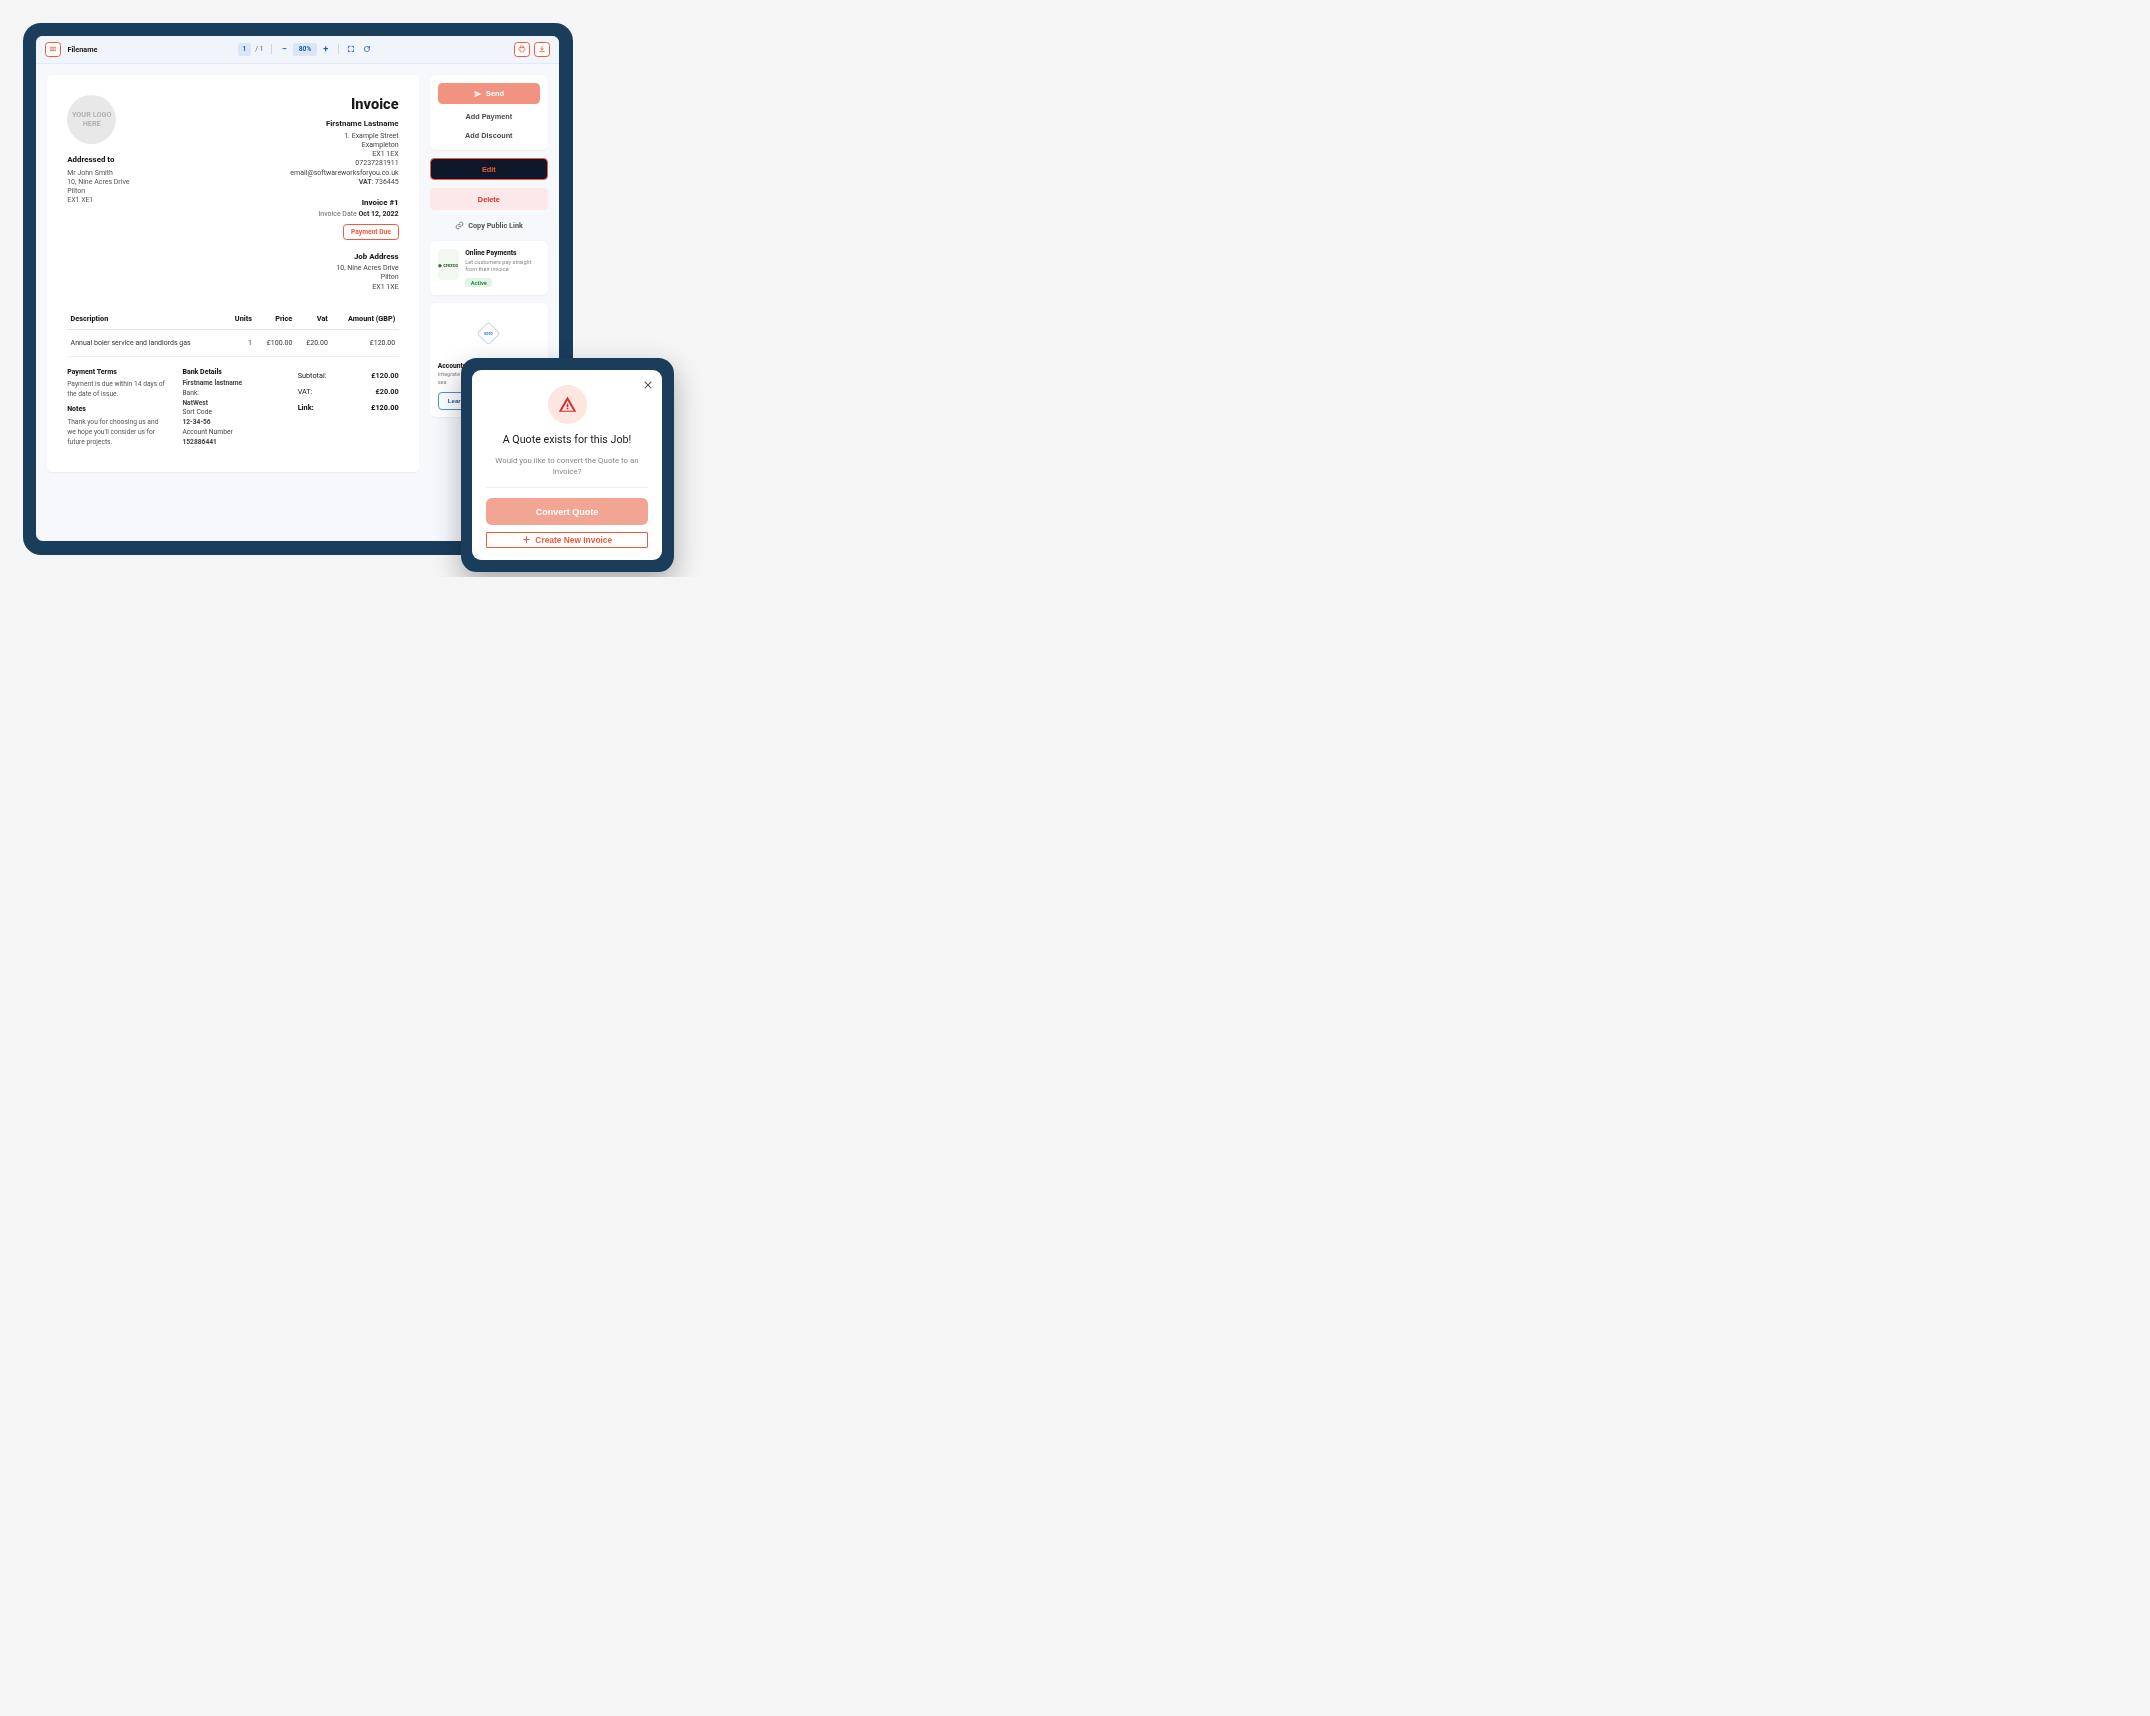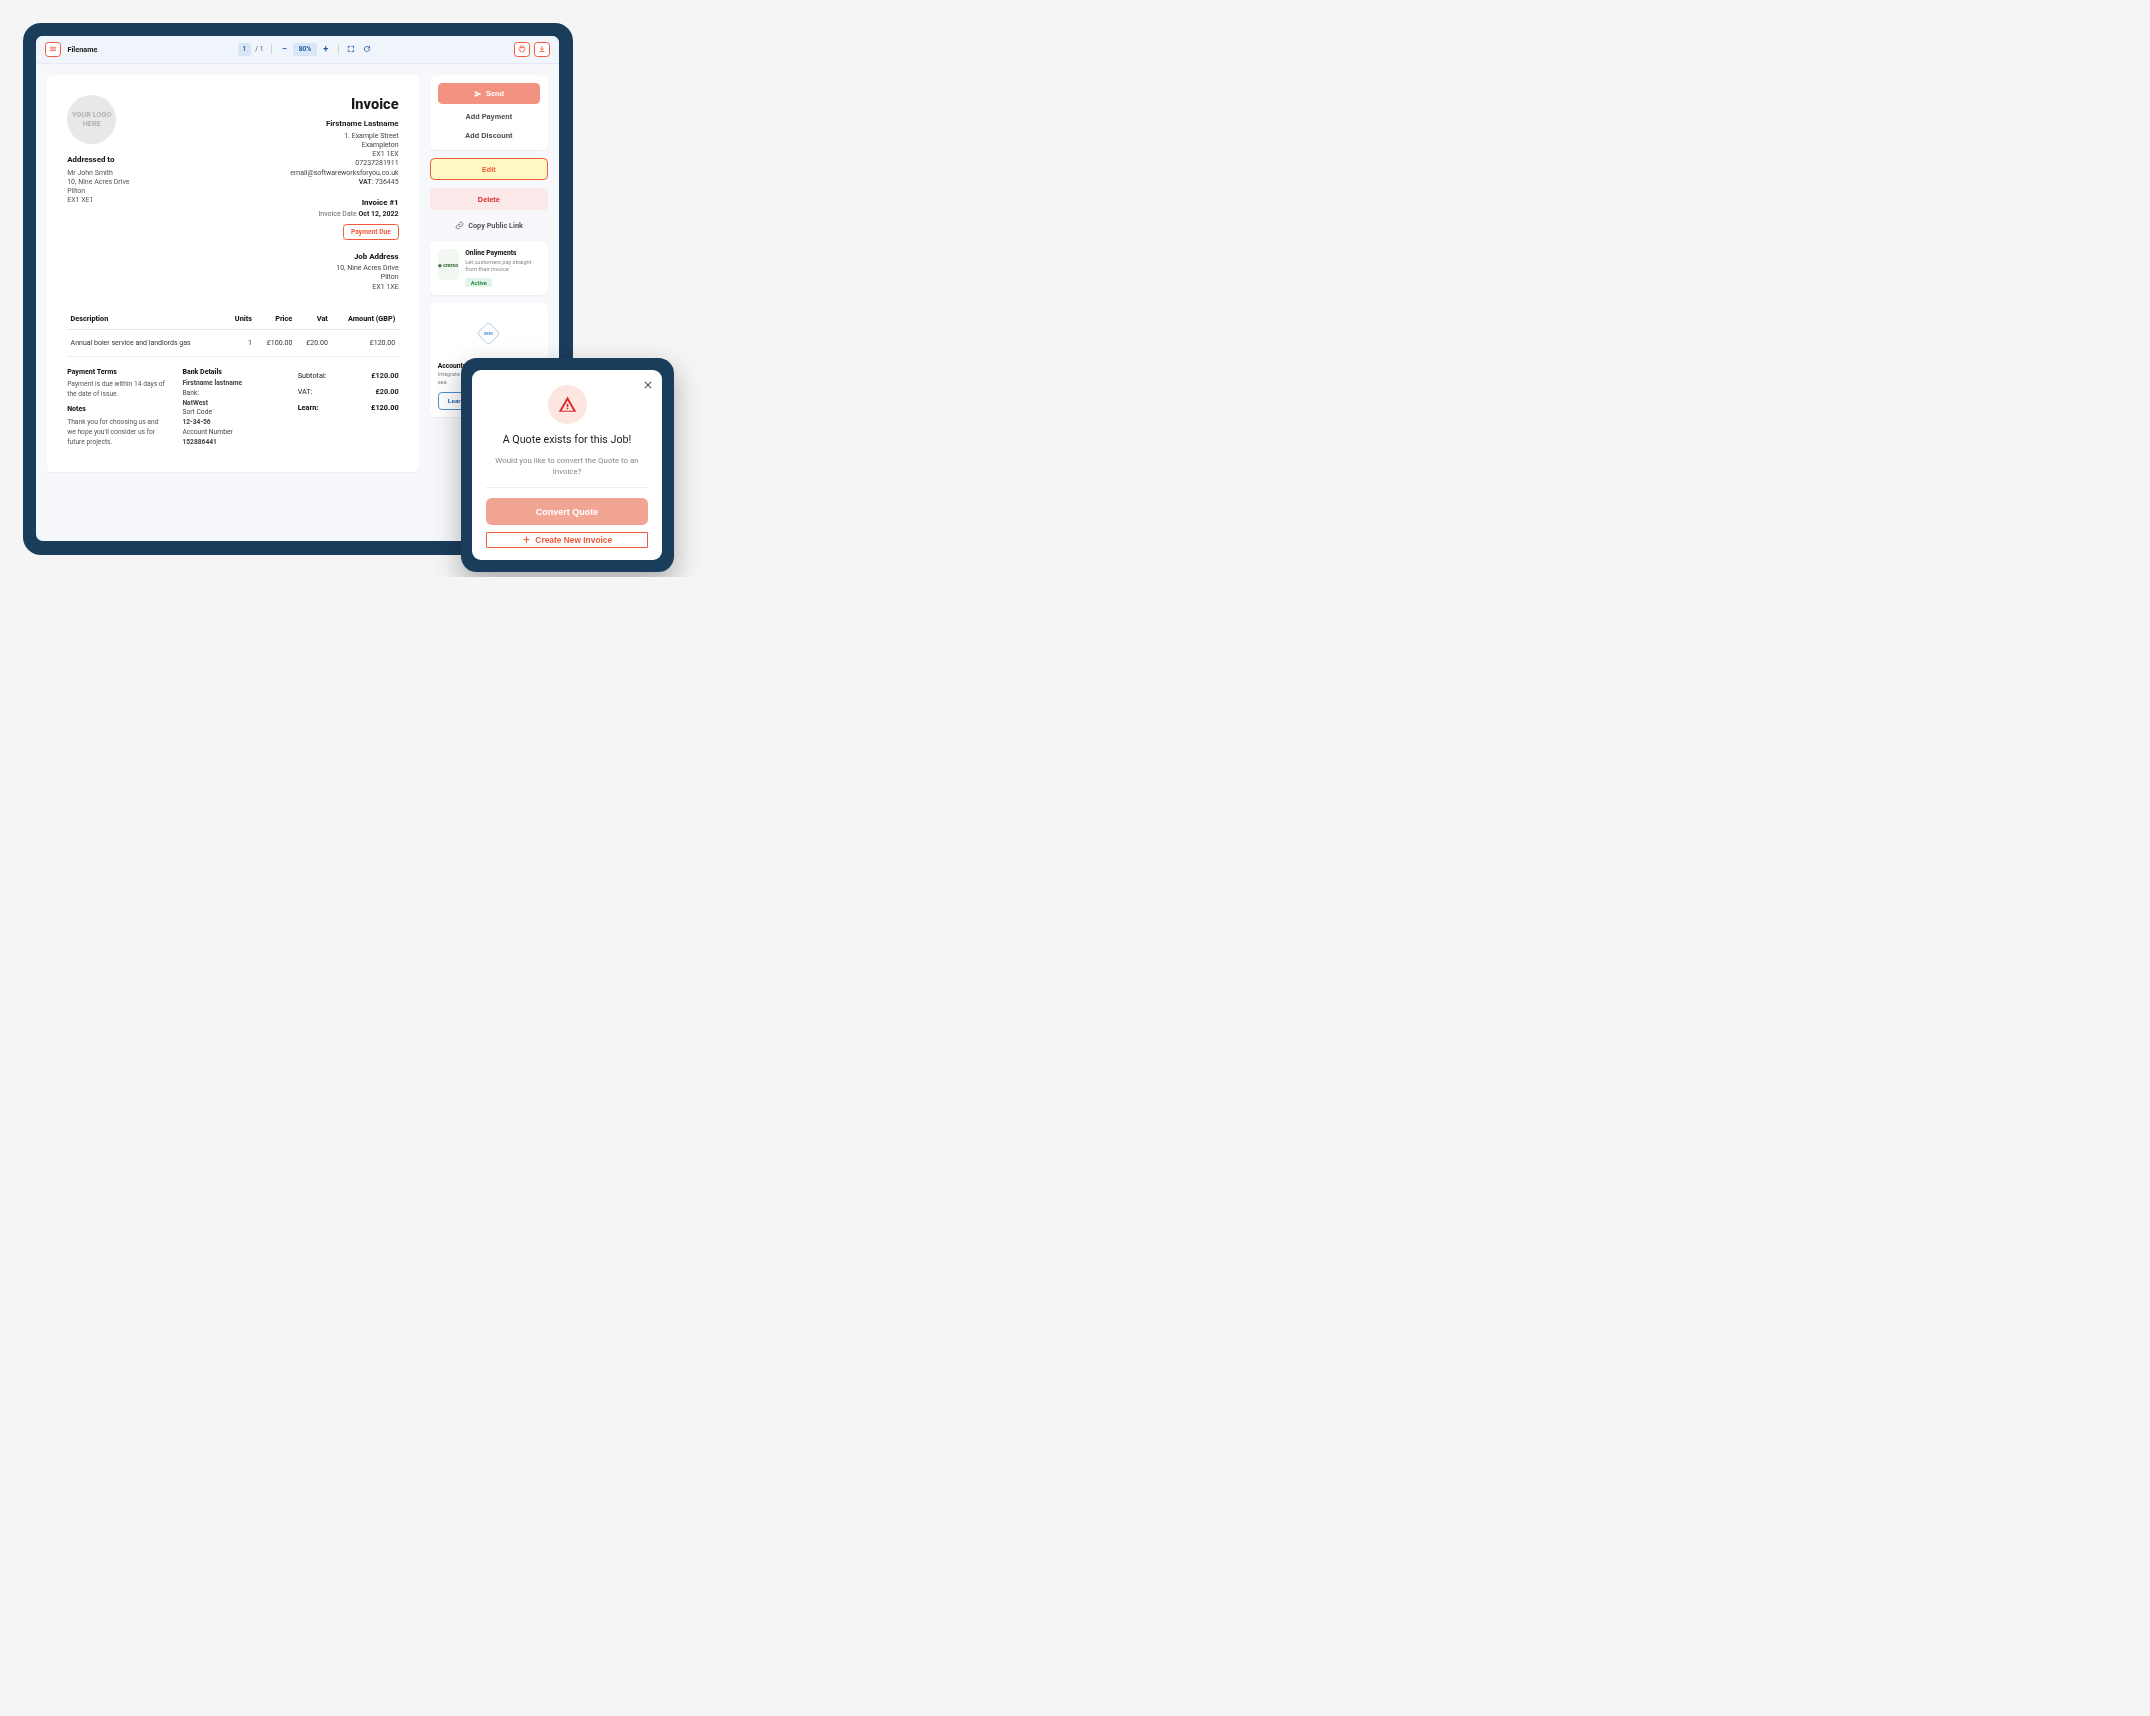--- a/index.html
+++ b/index.html
@@ -190,21 +190,21 @@
   width: 100%;
   padding: 7.9px 0 2.2px;
   font-weight: 700;
   font-size: 7.3px;
   color: #4a4a4a;
   cursor: pointer;
 }
 .btn-outline {
   width: 100%;
   border: 0.8px solid #f05a3a;
-  background: #fef9c3;
+  background: #0f172a;
   color: #f05a3a;
   font-weight: 700;
   padding: 5.6px;
   border-radius: 4.5px;
   cursor: pointer;
   font-size: 7.3px;
 }
 .btn-danger-soft {
   width: 100%;
   background: #fce8e8;
@@ -472,21 +472,21 @@
           <div class="totals">
             <div class="total-row">
                 <span>Subtotal:</span>
                 <b>£120.00</b>
               </div>
             <div class="total-row">
                 <span>VAT:</span>
                 <b>£20.00</b>
               </div>
             <div class="total-row bold">
-                <span>Learn:</span>
+                <span>Link:</span>
                 <span>£120.00</span>
               </div>
           </div>
         </div>
       </div>
 
       <div class="sidebar">
         <div class="card">
           <button class="btn-primary">
             <svg width="7.9" height="7.9" viewBox="0 0 24 24">

